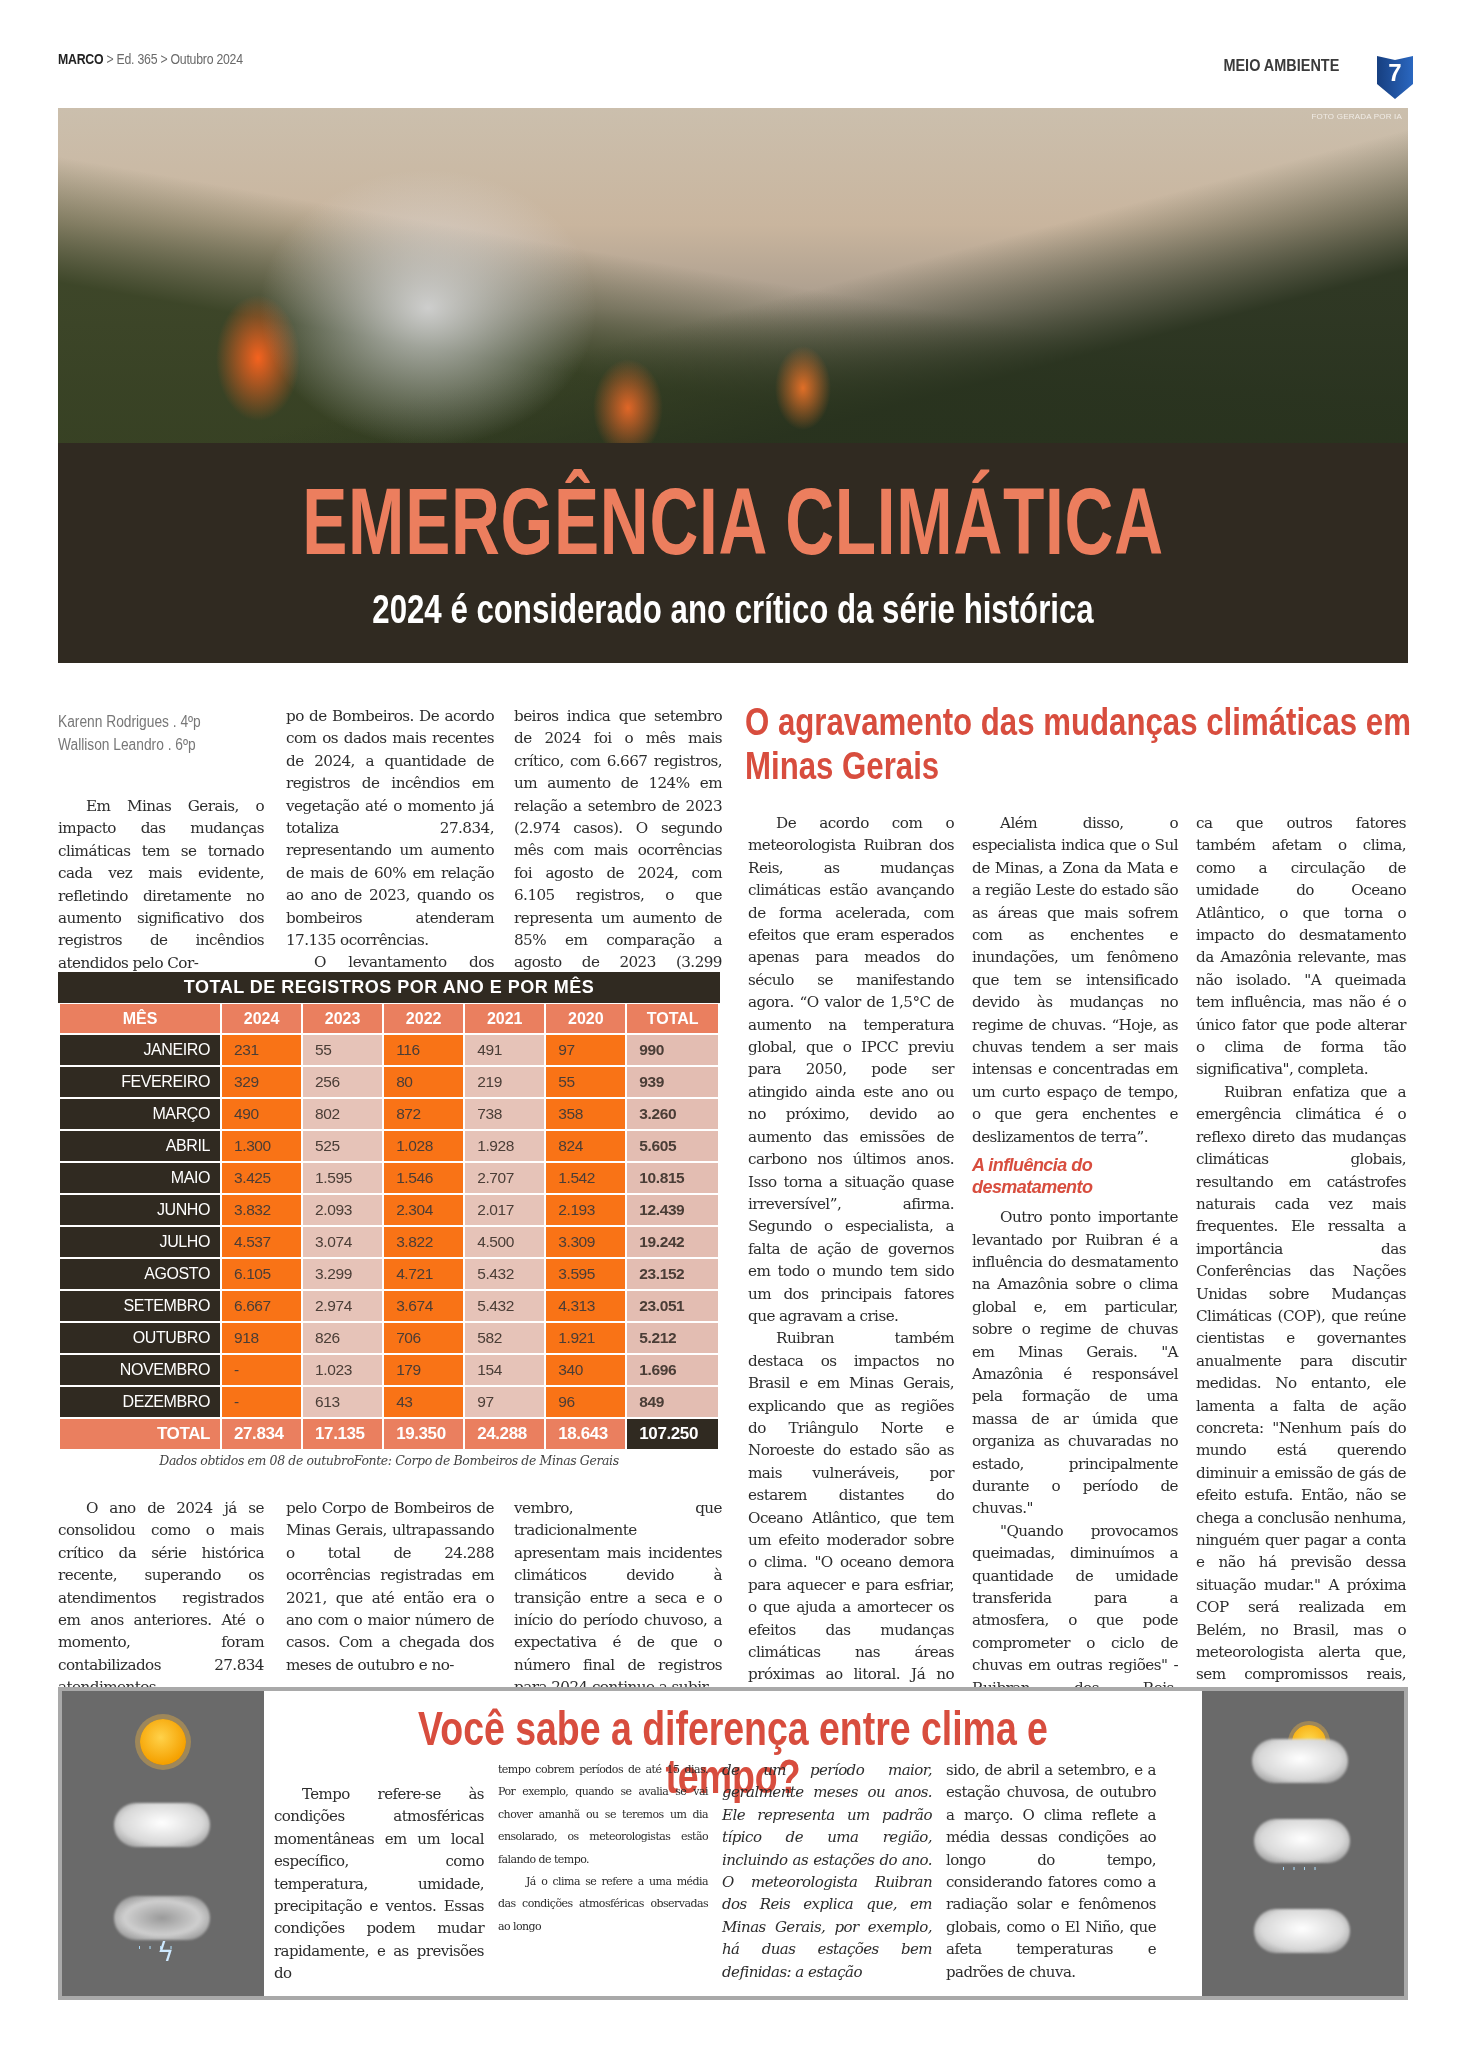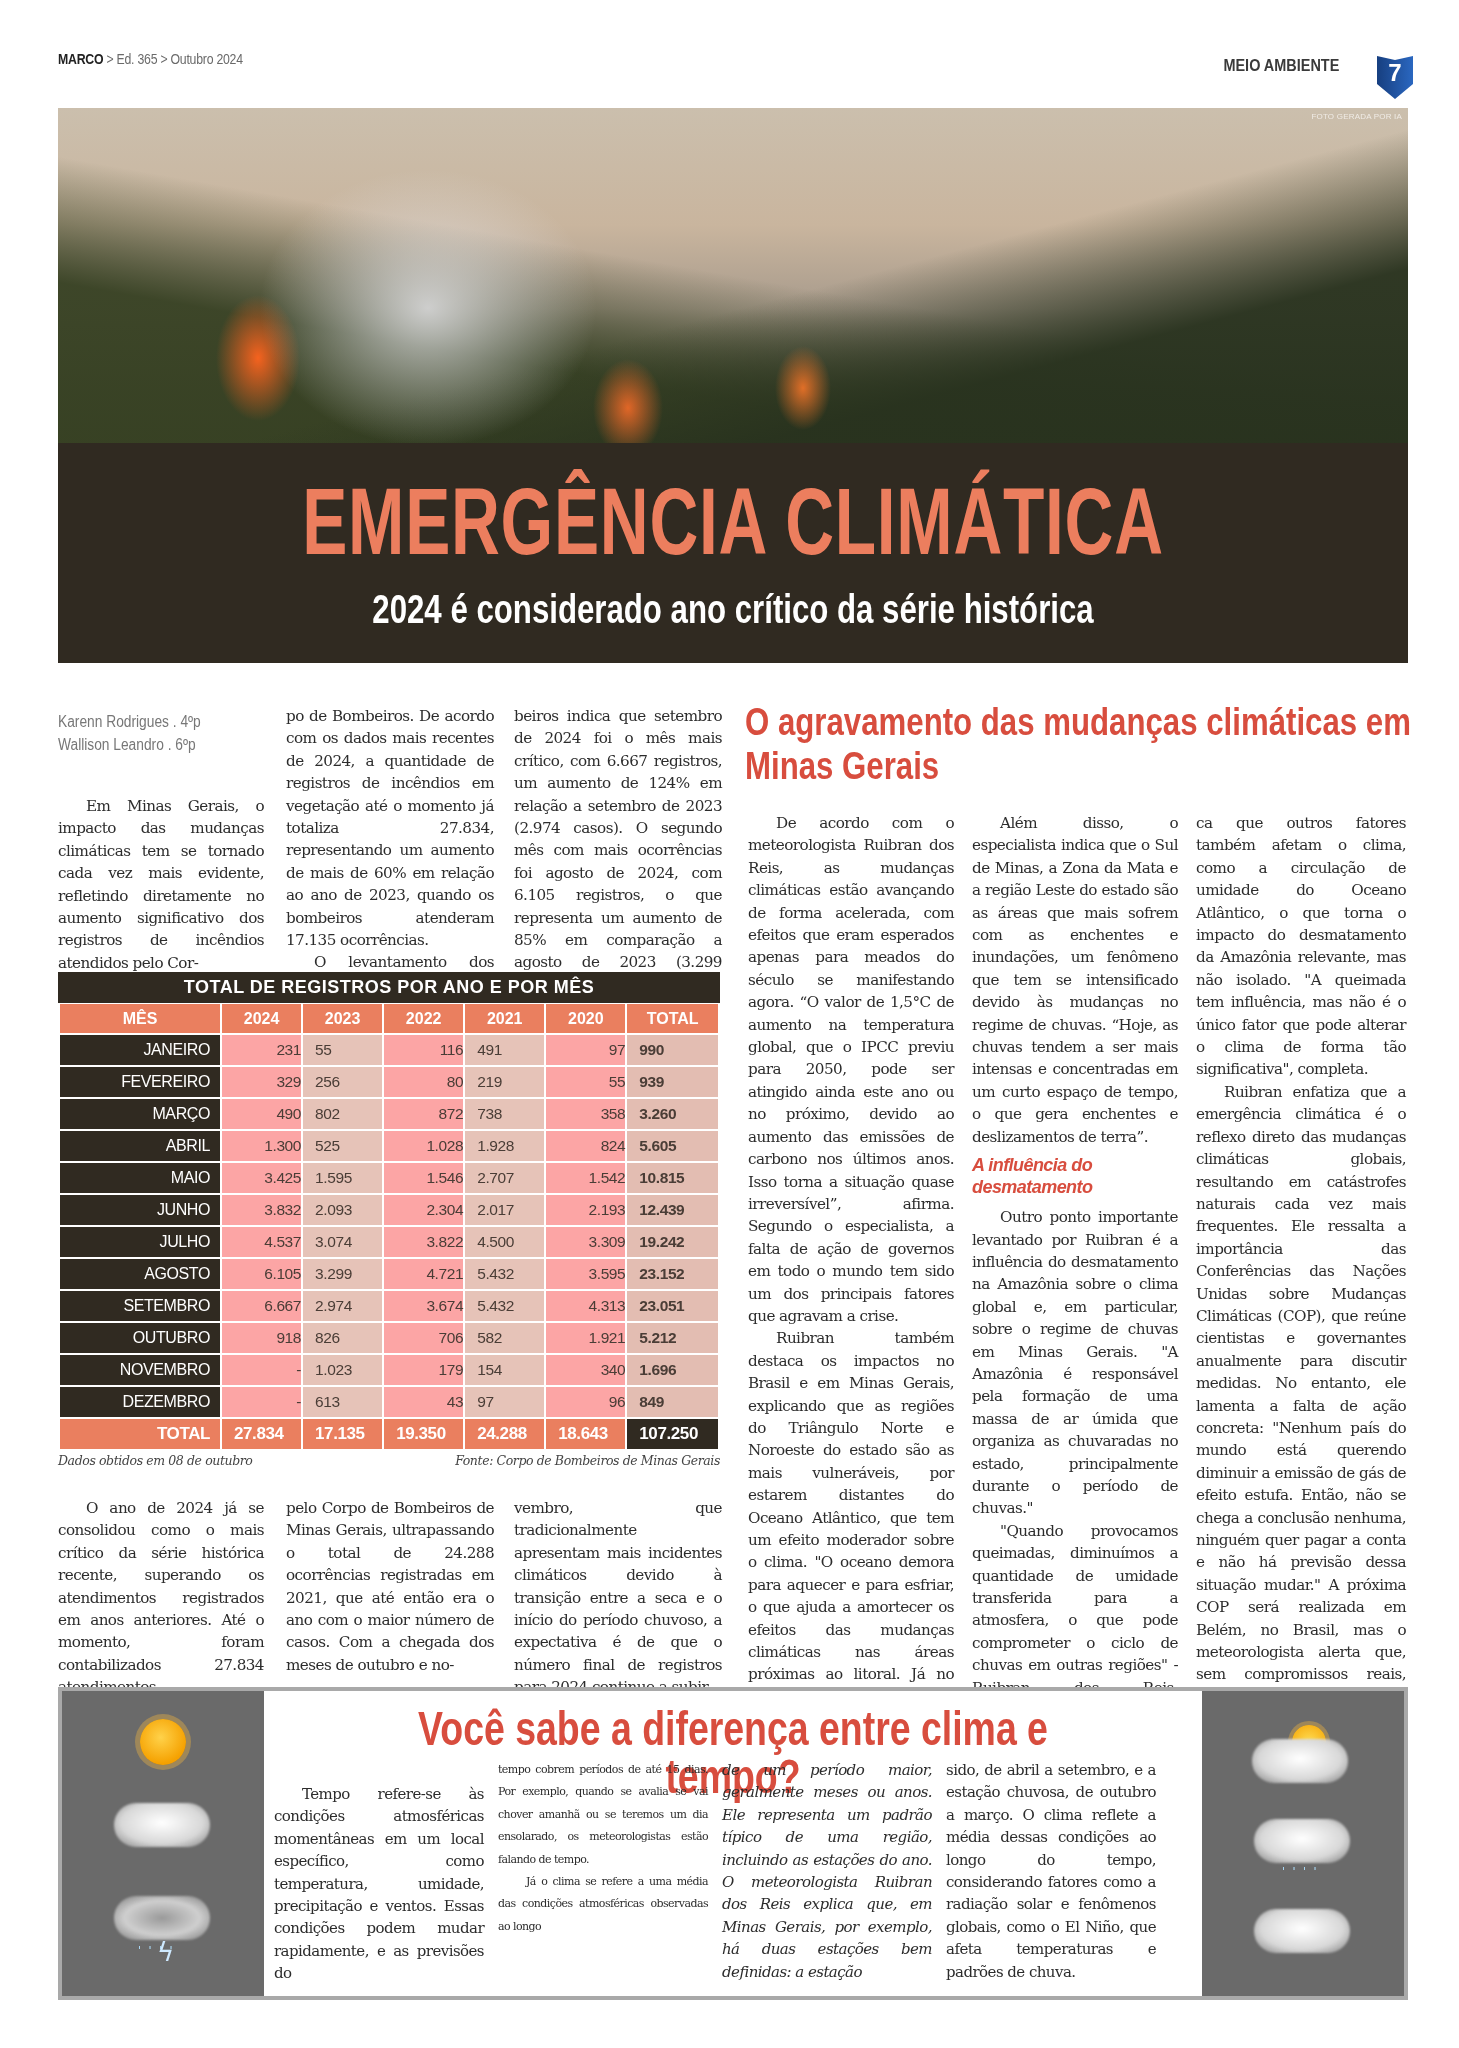--- a/index.html
+++ b/index.html
@@ -37,27 +37,27 @@
   .col p.noindent { text-indent: 0; }
   .byline { position: absolute; left: 58px; top: 710px; font-family: "Liberation Sans", sans-serif; font-size: 16px; line-height: 23px; color: #777; transform: scaleX(0.86); transform-origin: left; }
 
   
   .tbl-wrap { position: absolute; left: 58px; top: 972px; width: 662px; }
   .tbl-title { background: #302a21; color: #fff; font-family: "Liberation Sans", sans-serif; font-weight: 700; font-size: 18px; text-align: center; height: 31px; line-height: 31px; letter-spacing: 0.5px; }
   table { width: 100%; border-collapse: separate; border-spacing: 2px 2px; margin-top: -1px; font-family: "Liberation Sans", sans-serif; }
   th { background: #ea7f5f; color: #fff; font-size: 16px; font-weight: 700; height: 29px; }
   td { height: 30px; font-size: 15.5px; color: #4a3d36; padding-left: 12px; letter-spacing: -0.4px; }
   td.mes { background: #302a21; color: #fff; text-align: right; padding-right: 10px; padding-left: 0; width: 160px; font-size: 16px; }
-  td.c1, td.c3, td.c5 { background: #fca5a5; text-align: right; }
+  td.c1, td.c3, td.c5 { background: #f97316; }
   td.c2, td.c4 { background: #e6c3b8; }
   td.tot { background: #e3bdb2; font-weight: 700; }
   tr.total td { background: #ea7f5f; color: #fff; font-weight: 700; font-size: 17px; }
   tr.total td.mes { background: #ea7f5f; }
   tr.total td.grand { background: #302a21; color: #fff; }
-  .tbl-foot { display: flex; justify-content: space-between; font-style: italic; font-size: 12.5px; color: #444; margin-top: 2px; letter-spacing: -0.4px; }
+  .tbl-foot { display: flex; justify-content: center; font-style: italic; font-size: 12.5px; color: #444; margin-top: 2px; letter-spacing: -0.4px; }
 
   
   .art-title { position: absolute; left: 745px; top: 700px; width: 680px; font-family: "Liberation Sans", sans-serif; font-weight: 700; font-size: 39px; line-height: 44px; color: #d84d3e; transform: scaleX(0.8); transform-origin: left; width: 850px; }
   .subhead { font-family: "Liberation Sans", sans-serif; font-style: italic; font-weight: 700; color: #d84d3e; font-size: 18px; line-height: 22px; margin: 6px 0 8px; text-indent: 0 !important; text-align: left; }
 
   
   .box { position: absolute; left: 58px; top: 1687px; width: 1350px; height: 313px; border: 4px solid #a9a9a9; background: #fff; }
   .box .side { position: absolute; top: 0; bottom: 0; width: 202px; background: #6a6a6a; }
   .box .side.l { left: 0; }
   .box .side.r { right: 0; }

